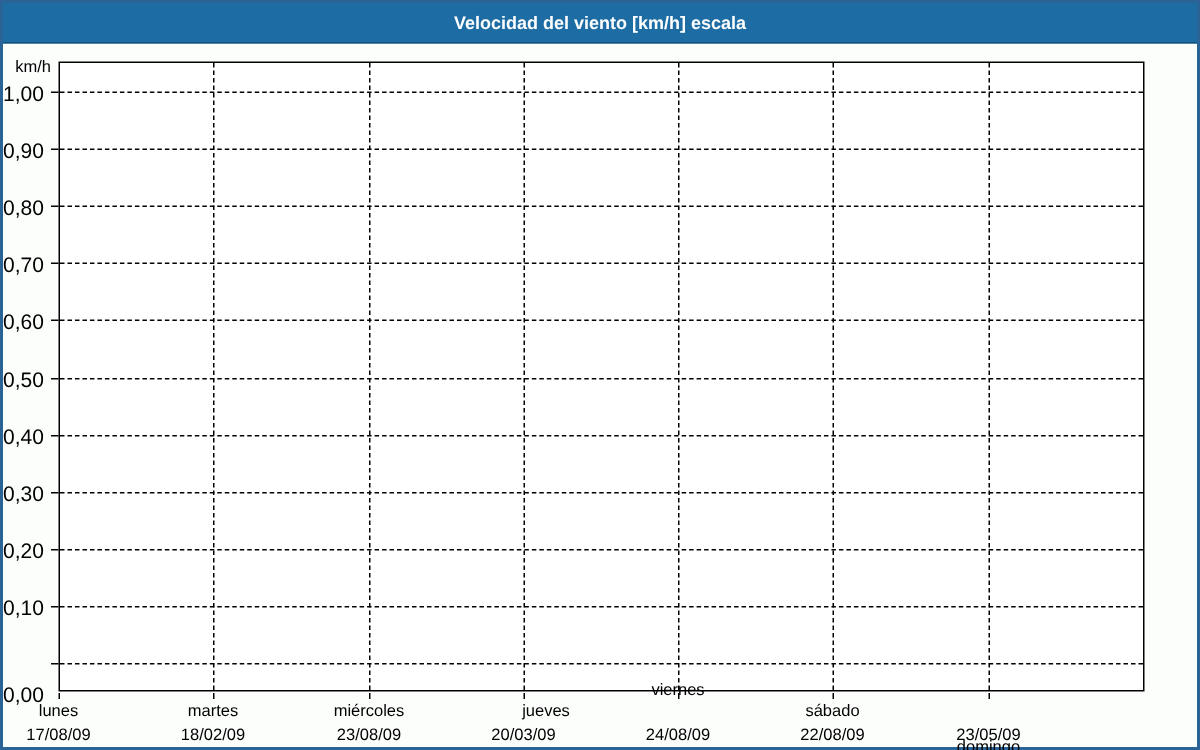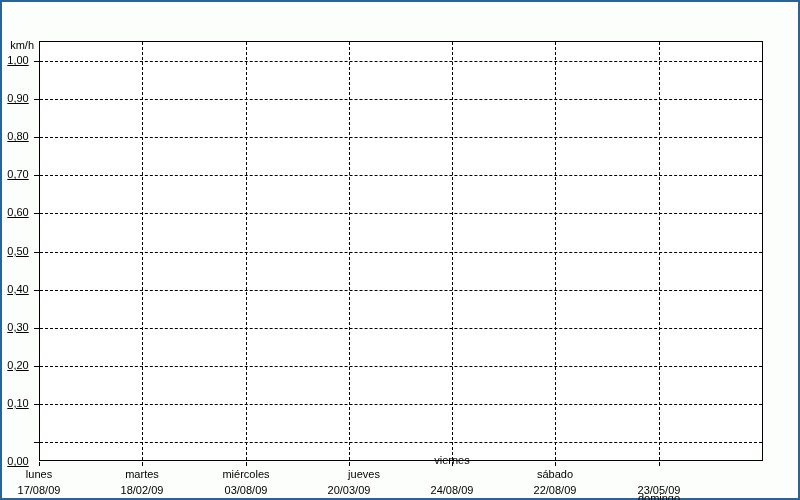--- a/index.html
+++ b/index.html
@@ -58,42 +58,44 @@
   .ytick {
     position: absolute; width: 5px; height: 1px;
     background: var(--grid-color);
   }
   .xtick {
     position: absolute; width: 1px; height: 4px;
     background: var(--grid-color);
   }
   .ylab {
     position: absolute; left: 0; width: 32px;
-    text-align: center;
-    font-size: 11px; color: #000000;
+    text-align: left;
+    font-size: 14px; color: #000000;
     white-space: nowrap;
-    text-decoration: underline;
   }
   .yunit {
     position: absolute; left: 0; width: 32px;
     text-align: right;
     font-size: 11px; color: #000000;
     white-space: nowrap;
   }
   .xday, .xdate {
     position: absolute; width: 104px;
     text-align: center;
     font-size: 11px; color: #000000;
     white-space: nowrap;
   }
 </style>
 </head>
 <body>
 
 <div class="window">
+  <div class="titlebar">
+    <span class="title-text">Velocidad del viento [km/h] escala</span>
+  </div>
   <div class="chart-canvas">
     <span class="yunit" style="top:37px;">km/h</span>
     <div class="plot-area">
         <div class="hgrid" style="top: 19px;"></div>
         <div class="hgrid" style="top: 57.1px;"></div>
         <div class="hgrid" style="top: 95.2px;"></div>
         <div class="hgrid" style="top: 133.3px;"></div>
         <div class="hgrid" style="top: 171.4px;"></div>
         <div class="hgrid" style="top: 209.5px;"></div>
         <div class="hgrid" style="top: 247.6px;"></div>
@@ -131,21 +133,21 @@
       <div class="ytick" style="left: 32px; top: 440px;"></div>
       <div class="ylab" style="top: 433px; margin-top: 20px;">0,00</div>
       <div class="xtick" style="left: 37px; top: 460px;"></div>
       <div class="xday" style="left: -15px; top: 466px;">lunes</div>
       <div class="xdate" style="left: -15px; top: 482px;">17/08/09</div>
       <div class="xtick" style="left: 140px; top: 460px;"></div>
       <div class="xday" style="left: 88px; top: 466px;">martes</div>
       <div class="xdate" style="left: 88px; top: 482px;">18/02/09</div>
       <div class="xtick" style="left: 244px; top: 460px;"></div>
       <div class="xday" style="left: 192px; top: 466px;">miércoles</div>
-      <div class="xdate" style="left: 192px; top: 482px;">03/08/09</div>
+      <div class="xdate" style="left: 192px; top: 482px;">23/08/09</div>
       <div class="xtick" style="left: 347px; top: 460px;"></div>
       <div class="xday" style="left: 310px; top: 466px;">jueves</div>
       <div class="xdate" style="left: 295px; top: 482px;">20/03/09</div>
       <div class="xtick" style="left: 450px; top: 460px;"></div>
       <div class="xday" style="left: 398px; top: 452px;">viernes</div>
       <div class="xdate" style="left: 398px; top: 482px;">24/08/09</div>
       <div class="xtick" style="left: 553px; top: 460px;"></div>
       <div class="xday" style="left: 501px; top: 466px;">sábado</div>
       <div class="xdate" style="left: 501px; top: 482px;">22/08/09</div>
       <div class="xtick" style="left: 657px; top: 460px;"></div>

